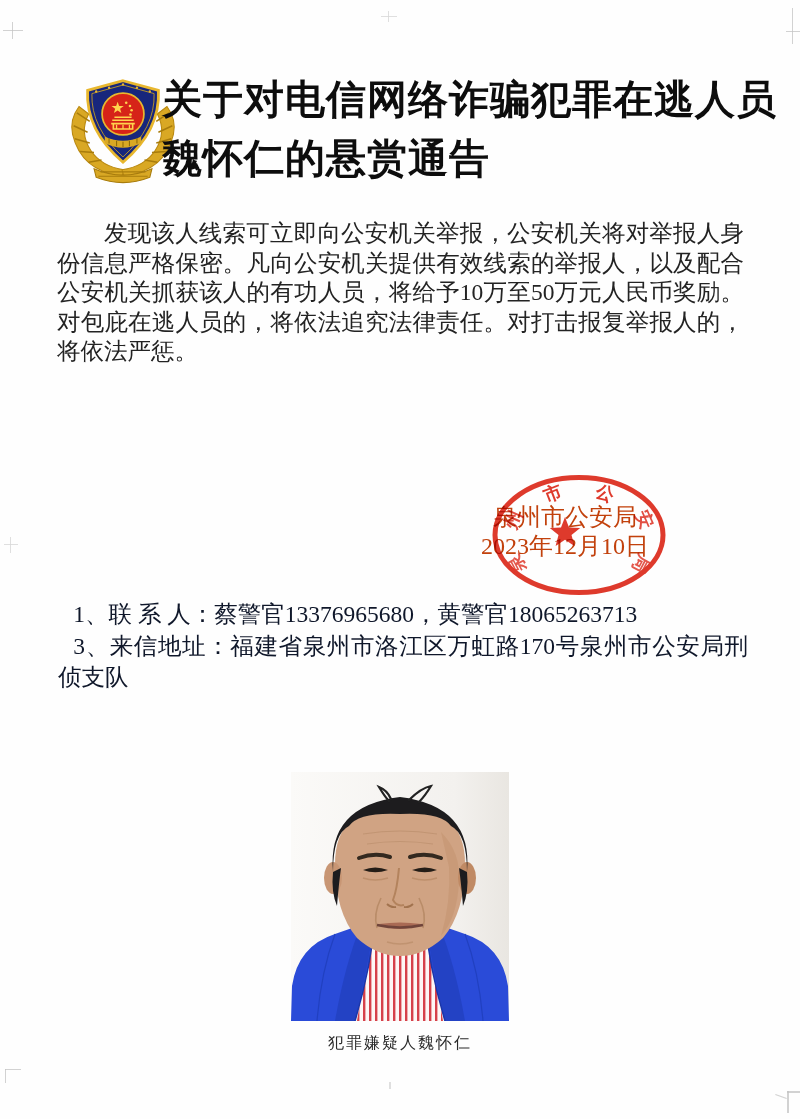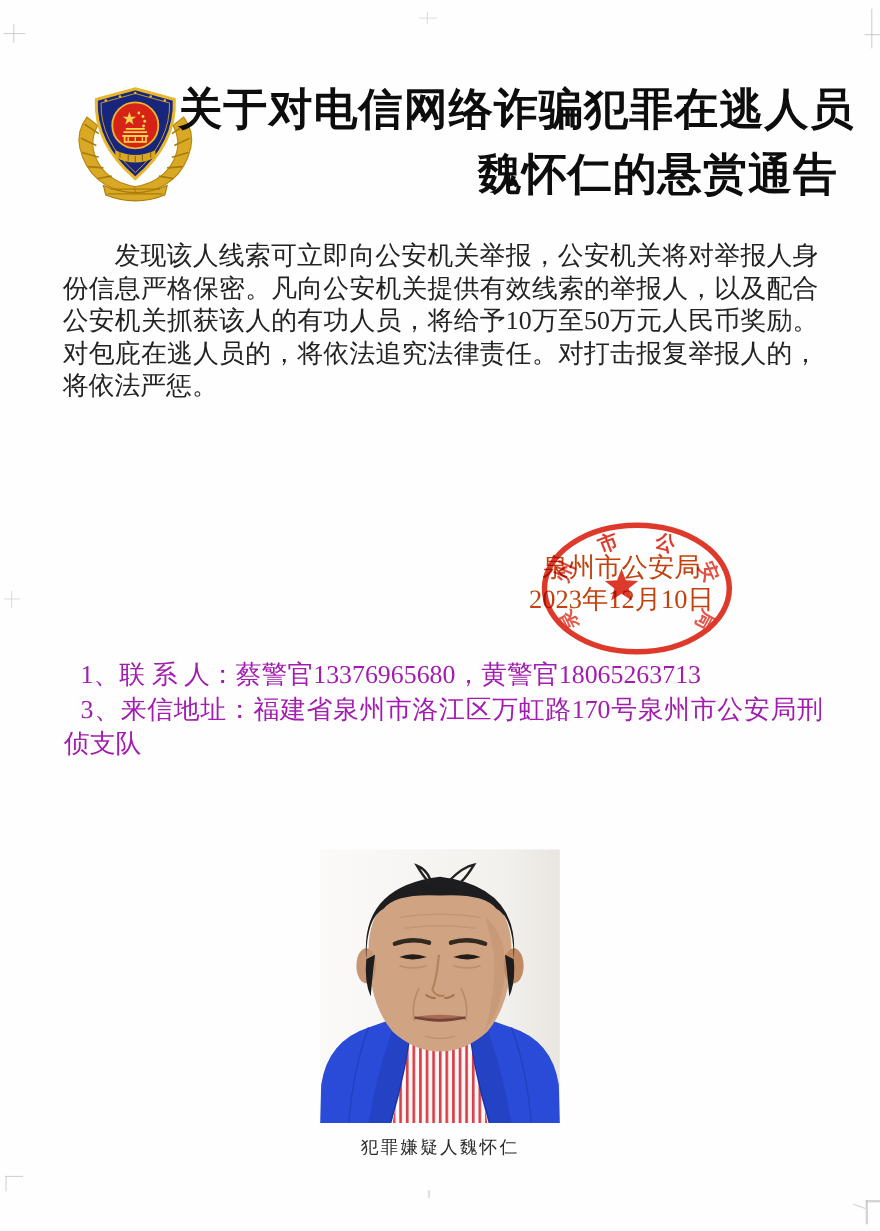--- a/index.html
+++ b/index.html
@@ -9,21 +9,21 @@
   }
   
   .mark{position:absolute;background:#c3c3c3;opacity:.75;}
   .speck{position:absolute;background:#d7d7d7;opacity:.8;}
 
   
   .emblem{position:absolute;left:64px;top:70px;width:118px;height:118px;}
 
   
   .title{
-    position:absolute;left:162px;top:70px;width:600px;text-align:right;
+    position:absolute;left:162px;top:70px;width:600px;text-align:left;
     font-weight:bold;font-size:40px;line-height:59px;color:#0d0d0d;letter-spacing:1px;
   }
   .title div{white-space:nowrap;}
 
   
   .bodytext{
     position:absolute;left:57px;top:219px;width:687px;
     font-size:23.5px;line-height:29.6px;text-align:justify;color:#232323;
   }
   .bodytext p{margin:0;text-indent:2em;}
@@ -35,21 +35,21 @@
     font-size:24px;line-height:29px;color:#c2410c;white-space:nowrap;
   }
   .seal{
     position:absolute;left:489px;top:473px;width:180px;height:124px;
     mix-blend-mode:multiply;opacity:.93;
   }
 
   
   .contacts{
     position:absolute;left:58px;top:599px;width:690px;
-    font-size:23.5px;line-height:31.6px;text-align:justify;color:#a21caf;
+    font-size:23.5px;line-height:31.6px;text-align:justify;color:#0f172a;
   }
   .contacts p{margin:0;text-indent:0.65em;}
 
   
   .photo{position:absolute;left:291px;top:772px;width:218px;height:249px;}
   .caption{
     position:absolute;left:250px;top:1033px;width:300px;text-align:center;
     font-size:16px;letter-spacing:2px;color:#2a2a2a;
   }
 </style>

